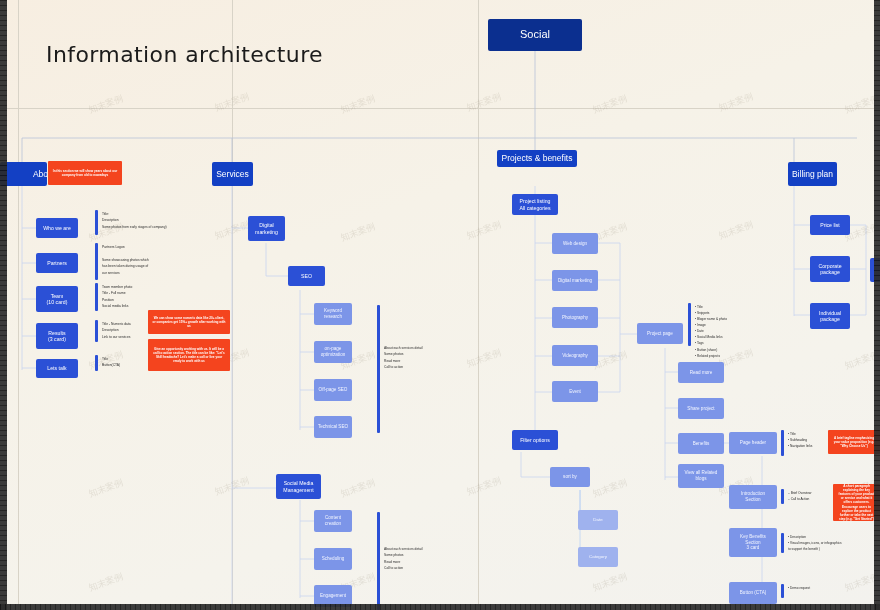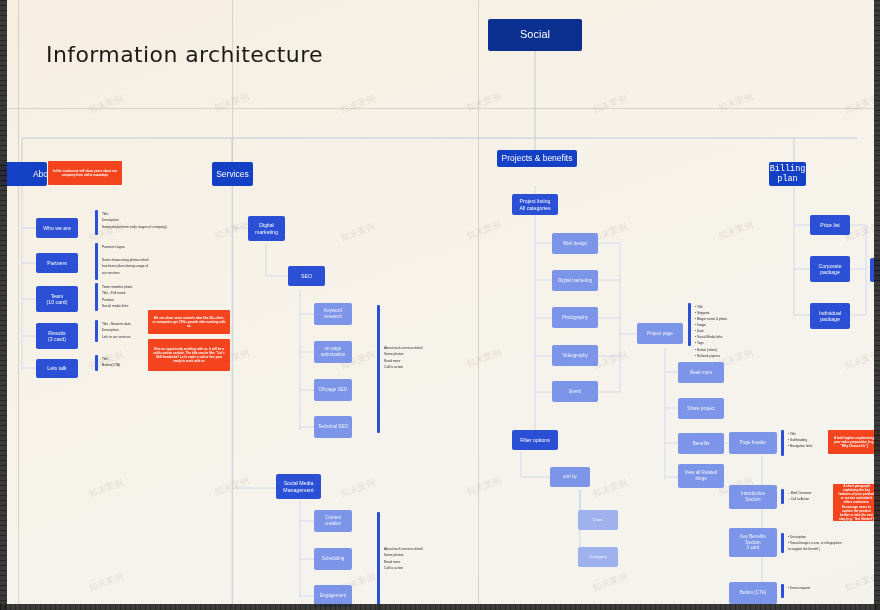--- a/index.html
+++ b/index.html
@@ -315,21 +315,21 @@
 • Visual images, icons, or infographics
    to support the benefit )</div>
   </div>
 
   <div class="node n-l3" style="left:729px;top:582px;width:48px;height:22px;">Button (CTA)</div>
   <div class="ann" style="left:781px;top:584px;width:62px;">
     <div class="bar" style="height:14px"></div>
     <div class="txt dot">• Demo request</div>
   </div>
 
-  <div class="node n-l1" style="left:769px;top:162px;width:37px;height:24px;font-family:Liberation Mono, monospace;">Billing plan</div>
+  <div class="node n-l1" style="left:788px;top:162px;width:49px;height:24px;">Billing plan</div>
   <div class="node n-l2" style="left:810px;top:215px;width:40px;height:20px;">Price list</div>
   <div class="node n-l2" style="left:810px;top:256px;width:40px;height:26px;white-space:pre-line;">Corporate
 package</div>
   <div class="node n-l2" style="left:810px;top:303px;width:40px;height:26px;white-space:pre-line;">Individual
 package</div>
   <div class="node n-l2" style="left:870px;top:258px;width:26px;height:24px;"></div>
 
   <div class="wm" style="left:88px;top:98px">知末案例</div>
   <div class="wm" style="left:214px;top:96px">知末案例</div>
   <div class="wm" style="left:340px;top:98px">知末案例</div>

